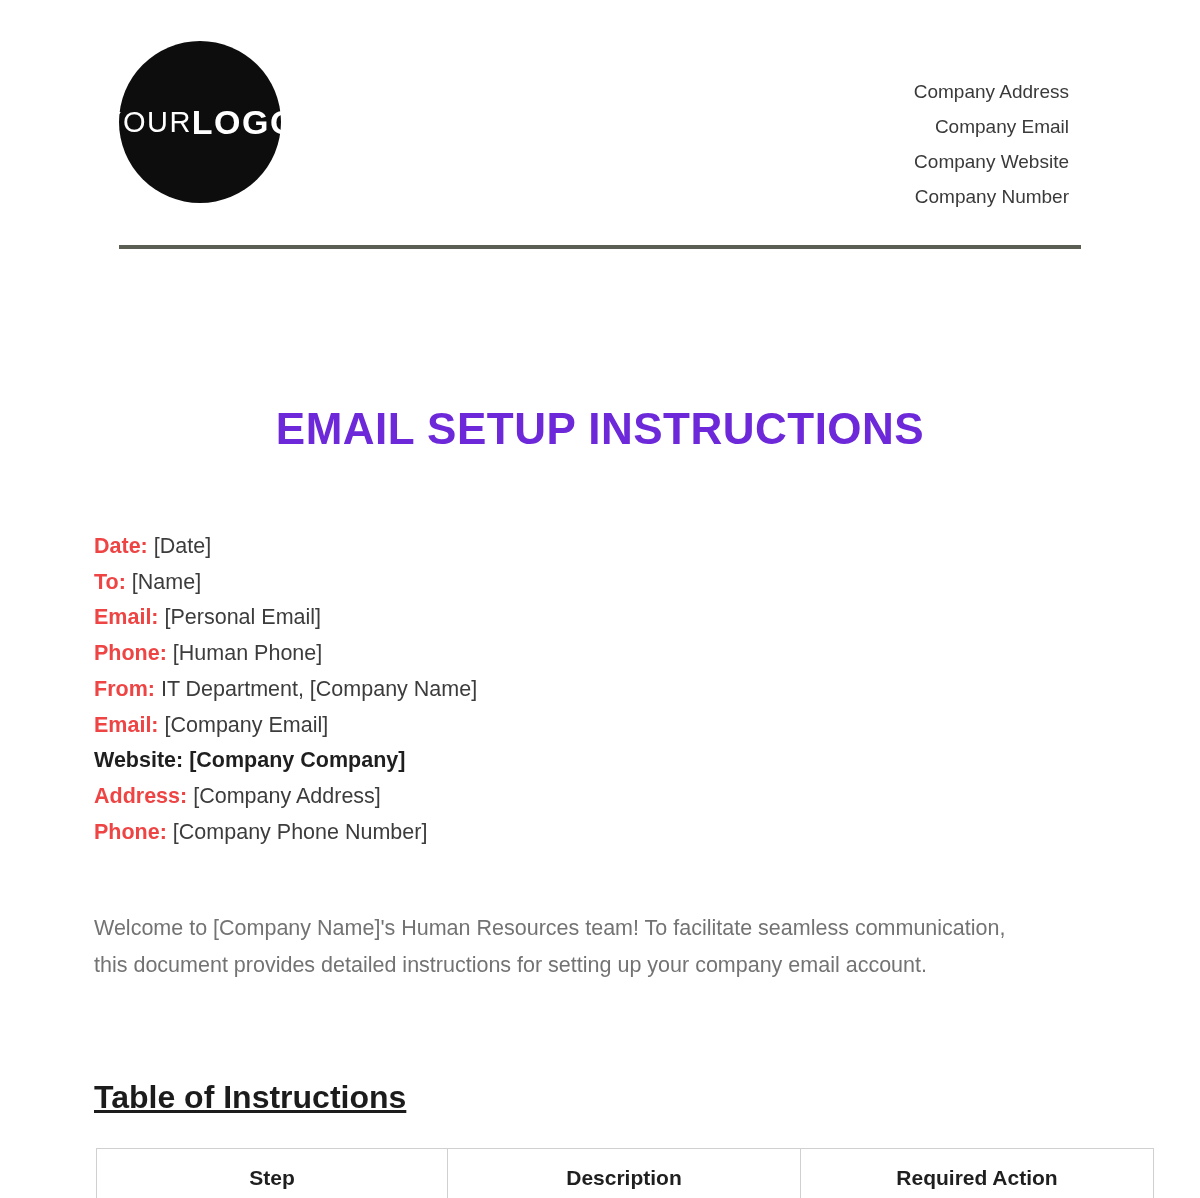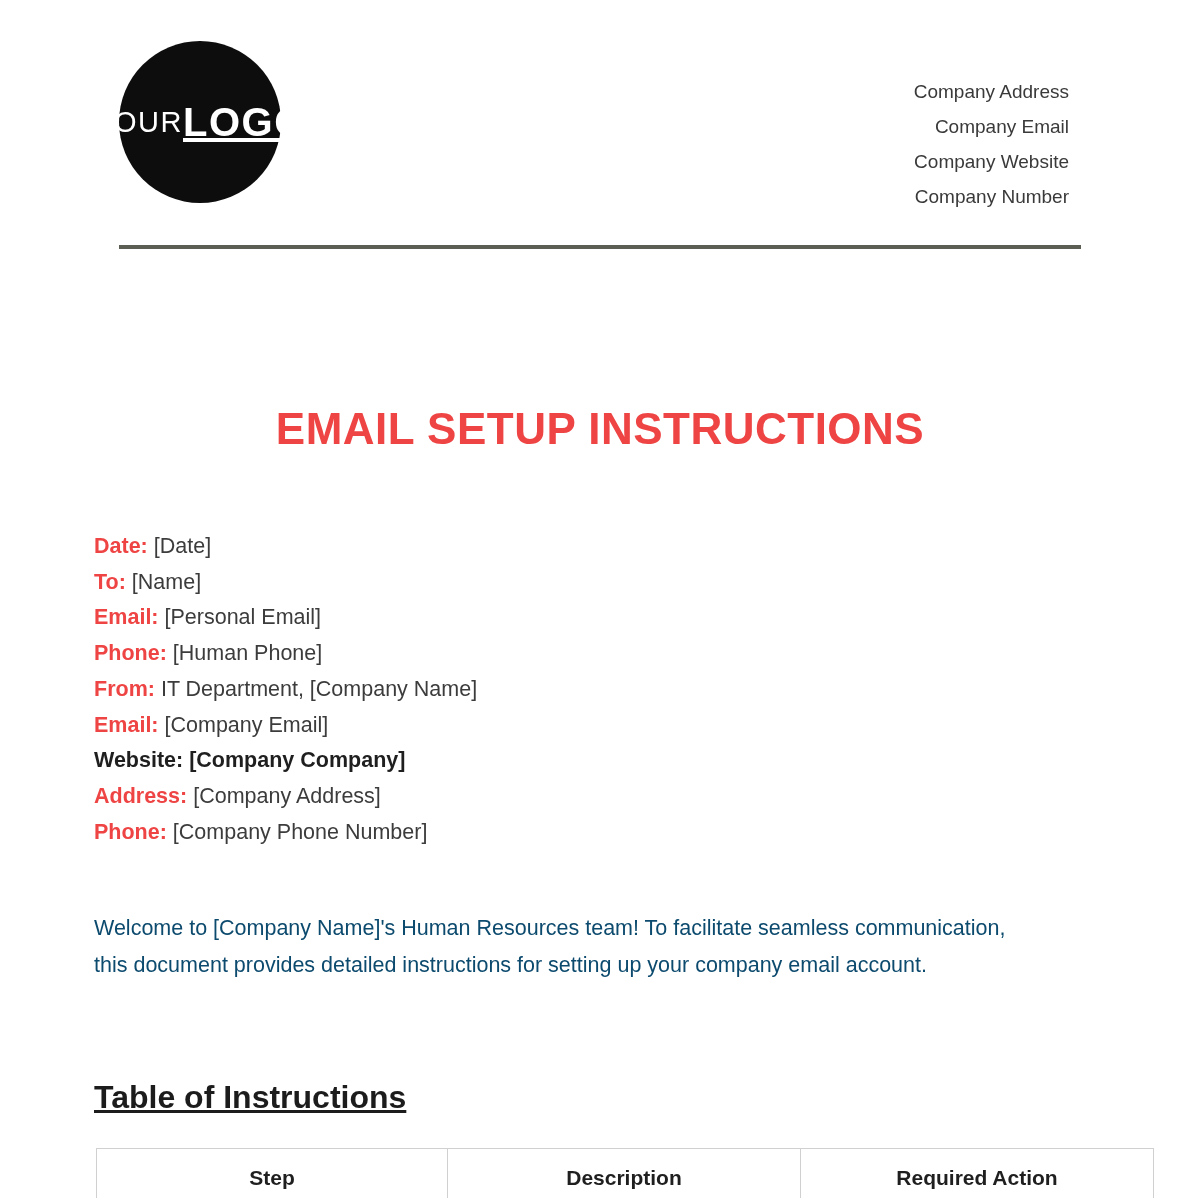--- a/index.html
+++ b/index.html
@@ -42,25 +42,24 @@
     justify-content: center;
     color: #ffffff;
   }
   .logo-line1 {
     font-size: 29px;
     letter-spacing: 1.5px;
     font-weight: 400;
     line-height: 34px;
   }
   .logo-line2 {
-    font-size: 40px;
+    font-size: 34px;
     letter-spacing: 1.5px;
     font-weight: 700;
     line-height: 34px;
-    text-decoration: underline;
   }
   .company-info {
     position: absolute;
     right: 131px;
     top: 74px;
     text-align: right;
     font-size: 19px;
     line-height: 35px;
     color: #3a3a3a;
   }
@@ -79,21 +78,21 @@
   
   .doc-title {
     position: absolute;
     left: 0;
     top: 404px;
     width: 1200px;
     text-align: center;
     font-size: 44px;
     font-weight: 700;
     letter-spacing: 0.5px;
-    color: #ef4444;
+    color: #6d28d9;
   }
 
   
   .meta-block {
     position: absolute;
     left: 94px;
     top: 529px;
     width: 1000px;
     font-size: 21.5px;
     line-height: 35.7px;
@@ -111,21 +110,21 @@
   }
 
   
   .intro {
     position: absolute;
     left: 94px;
     top: 888px;
     width: 930px;
     font-size: 21.5px;
     line-height: 37px;
-    color: #0c4a6e;
+    color: #737373;
   }
 
   
   .section-heading {
     position: absolute;
     left: 94px;
     top: 1052px;
     font-size: 32px;
     font-weight: 700;
     color: #1c1c1c;

